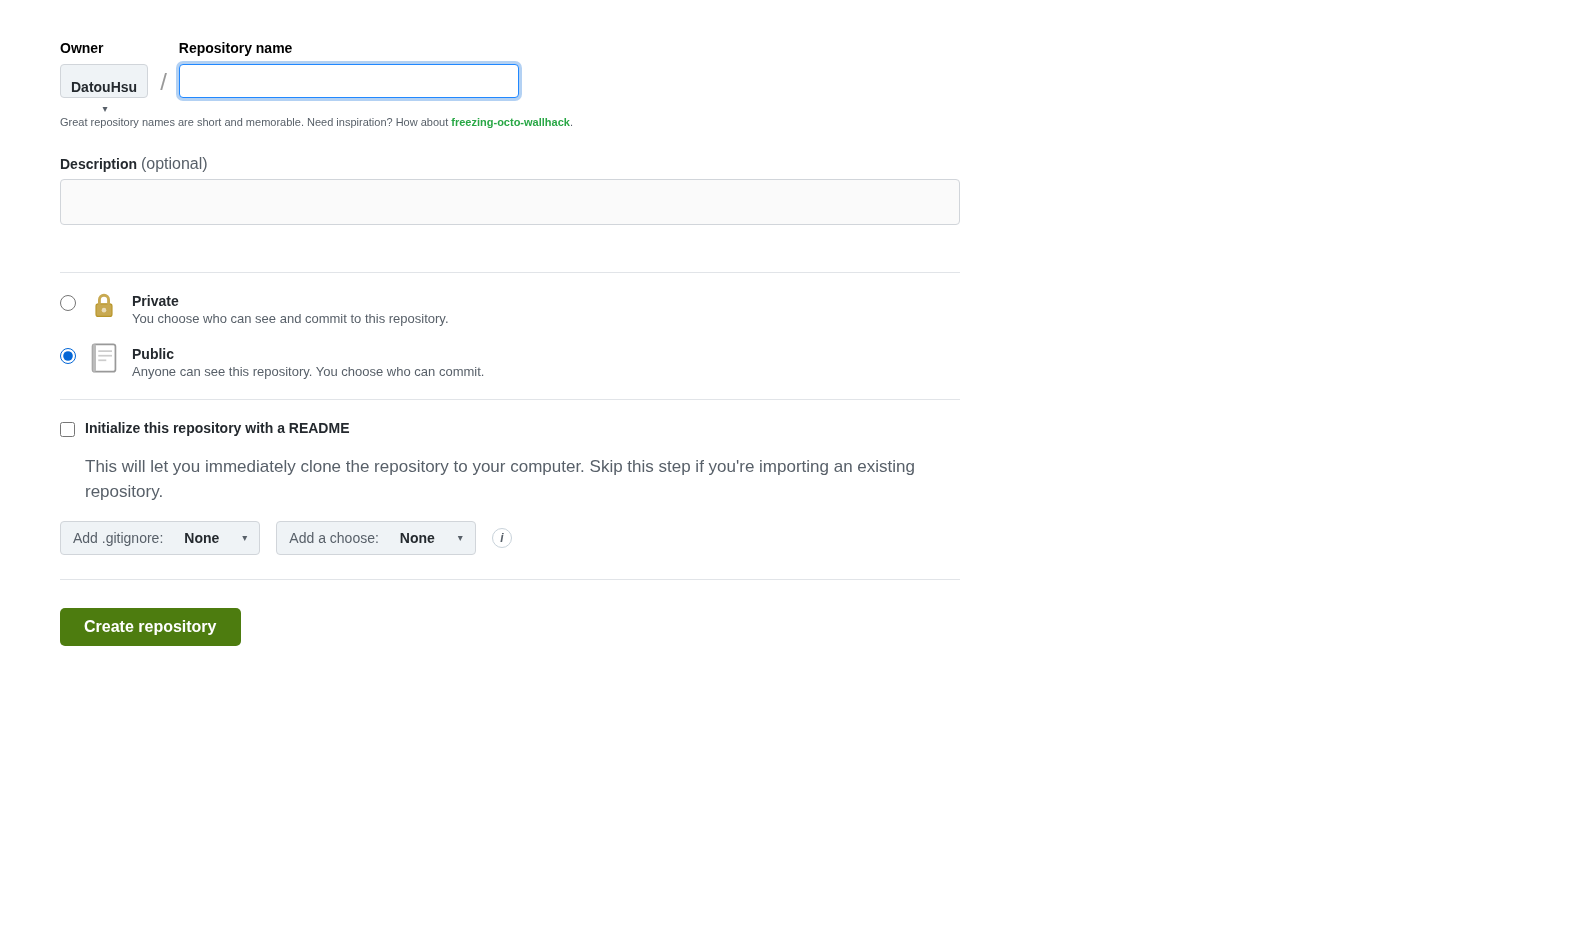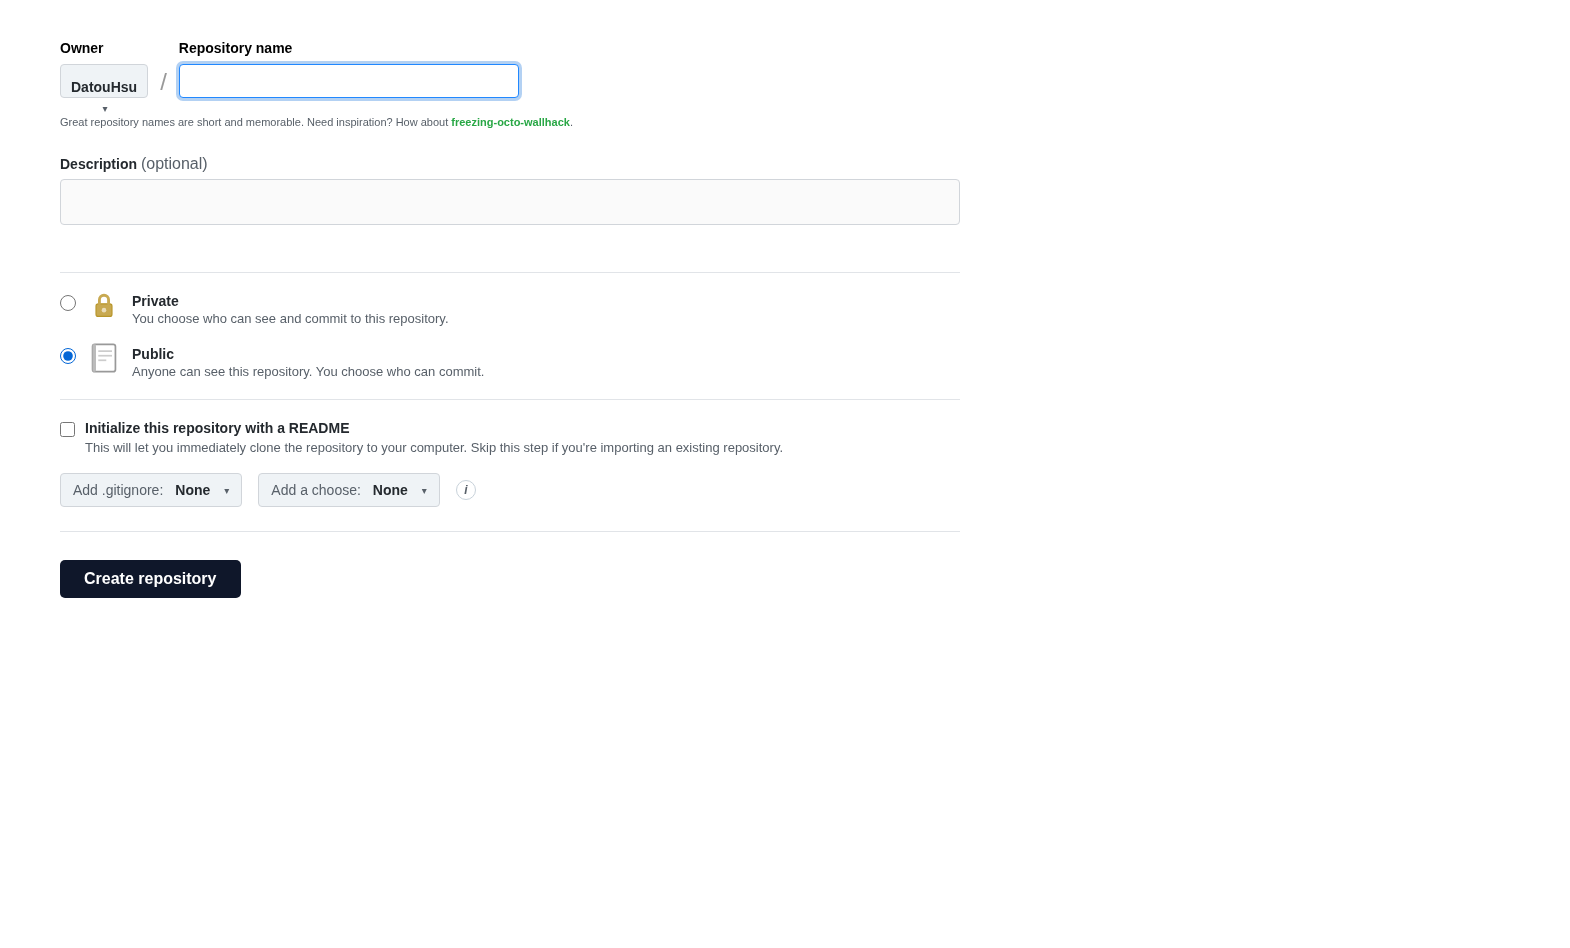--- a/index.html
+++ b/index.html
@@ -223,38 +223,39 @@
     }
 
     .checkbox-option-title {
       font-size: 14px;
       font-weight: 600;
       color: #24292e;
       margin-bottom: 2px;
     }
 
     .checkbox-option-description {
-      font-size: 13px;
+      font-size: 17px;
       color: #586069;
       line-height: 1.5;
+      margin-top: 16px;
     }
 
     
     .dropdowns-row {
       display: flex;
       align-items: center;
       gap: 16px;
       margin-top: 16px;
       margin-bottom: 24px;
     }
 
     .select-dropdown {
       display: flex;
       align-items: center;
-      gap: 12px;
+      gap: 21px;
       border: 1px solid #d1d5da;
       border-radius: 4px;
       padding: 6px 12px;
       background: #eff3f6;
       cursor: pointer;
       font-size: 14px;
       color: #24292e;
       height: 34px;
     }
 
@@ -286,21 +287,21 @@
       font-style: italic;
       font-weight: 600;
       cursor: pointer;
       background: #fff;
     }
 
     
     .create-button {
       display: inline-block;
       padding: 10px 24px;
-      background: #0f172a;
+      background: #4d7c0f;
       color: #fff;
       font-size: 16px;
       font-weight: 600;
       border: none;
       border-radius: 5px;
       cursor: pointer;
       margin-top: 8px;
     }
 
     

